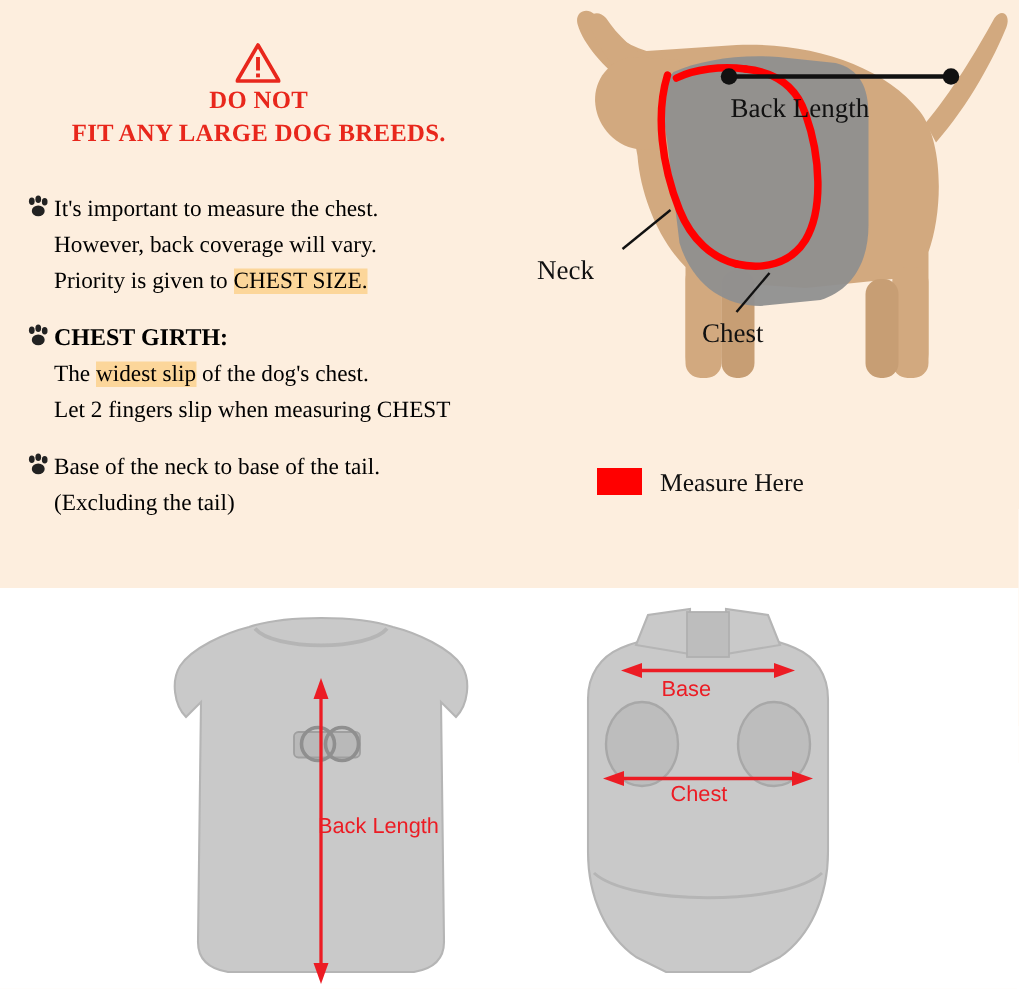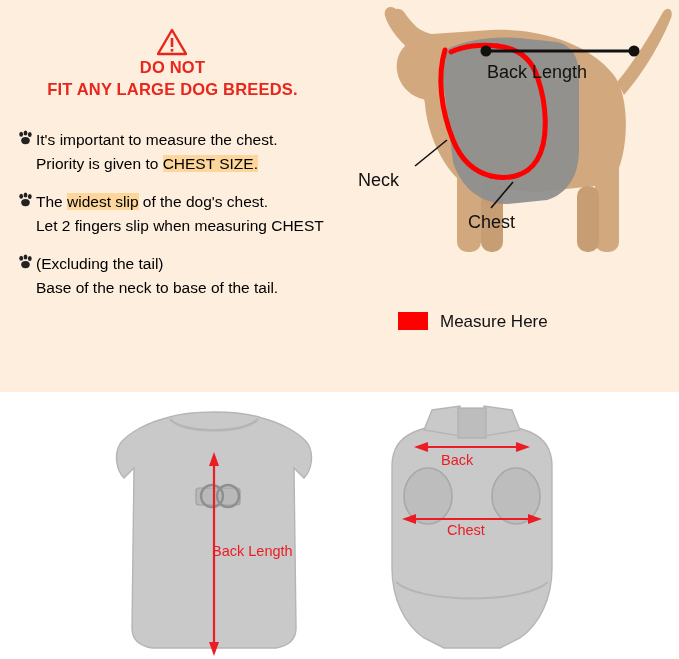--- a/index.html
+++ b/index.html
@@ -15,20 +15,21 @@
     position: relative;
   }
 
   
   .top-panel {
     position: absolute;
     left: 0; top: 0;
     width: 679px;
     height: 484px;
     background: #fdeede;
+    font-family: Liberation Serif, serif;
   }
 
   .left-col {
     position: absolute;
     left: 0; top: 0;
     width: 345px;
     height: 392px;
   }
 
   .warn-icon {
@@ -169,51 +170,53 @@
         <span class="paw">
           <svg width="15" height="15" viewBox="0 0 15 15">
             <ellipse cx="3.2" cy="4.2" rx="1.9" ry="2.5" fill="#222"></ellipse>
             <ellipse cx="7.5" cy="2.9" rx="1.9" ry="2.5" fill="#222"></ellipse>
             <ellipse cx="11.8" cy="4.5" rx="1.9" ry="2.5" fill="#222"></ellipse>
             <ellipse cx="7.5" cy="10.6" rx="4.3" ry="3.6" fill="#222"></ellipse>
           </svg>
         </span>
         <div class="lines">
           <div>It's important to measure the chest.</div>
+          <div>However, back coverage will vary.</div>
           <div><span>Priority is given to </span><span class="hl">CHEST SIZE.</span></div>
         </div>
       </div>
 
       <div class="blk">
         <span class="paw">
           <svg width="15" height="15" viewBox="0 0 15 15">
             <ellipse cx="3.2" cy="4.2" rx="1.9" ry="2.5" fill="#222"></ellipse>
             <ellipse cx="7.5" cy="2.9" rx="1.9" ry="2.5" fill="#222"></ellipse>
             <ellipse cx="11.8" cy="4.5" rx="1.9" ry="2.5" fill="#222"></ellipse>
             <ellipse cx="7.5" cy="10.6" rx="4.3" ry="3.6" fill="#222"></ellipse>
           </svg>
         </span>
         <div class="lines">
+          <div class="hdr">CHEST GIRTH:</div>
           <div><span>The </span><span class="hl">widest slip</span><span> of the dog's chest.</span></div>
           <div>Let 2 fingers slip when measuring CHEST</div>
         </div>
       </div>
 
       <div class="blk">
         <span class="paw">
           <svg width="15" height="15" viewBox="0 0 15 15">
             <ellipse cx="3.2" cy="4.2" rx="1.9" ry="2.5" fill="#222"></ellipse>
             <ellipse cx="7.5" cy="2.9" rx="1.9" ry="2.5" fill="#222"></ellipse>
             <ellipse cx="11.8" cy="4.5" rx="1.9" ry="2.5" fill="#222"></ellipse>
             <ellipse cx="7.5" cy="10.6" rx="4.3" ry="3.6" fill="#222"></ellipse>
           </svg>
         </span>
         <div class="lines">
+          <div>Base of the neck to base of the tail.</div>
           <div>(Excluding the tail)</div>
-          <div>Base of the neck to base of the tail.</div>
         </div>
       </div>
 
     </div>
   </div>
 
   <div class="dog-area">
     <svg width="338" height="300" viewBox="0 0 338 300">
 
       <path d="M283 95 C305 70 322 38 330 18 C333 10 327 5 322 12 C310 34 293 62 276 82 Z" fill="#d2a97f"></path>
@@ -307,15 +310,15 @@
       <polygon points="414,55 428,50 428,60" fill="#ec1c24"></polygon>
       <polygon points="530,55 516,50 516,60" fill="#ec1c24"></polygon>
 
       <line x1="410" y1="127" x2="534" y2="127" stroke="#ec1c24" stroke-width="2.2"></line>
       <polygon points="402,127 416,122 416,132" fill="#ec1c24"></polygon>
       <polygon points="542,127 528,122 528,132" fill="#ec1c24"></polygon>
     </g>
   </svg>
 
   <div class="bot-label" style="left:212px; top:151px;">Back Length</div>
-  <div class="bot-label" style="left:441px; top:60px;">Back</div>
+  <div class="bot-label" style="left:441px; top:60px;">Base</div>
   <div class="bot-label" style="left:447px; top:130px;">Chest</div>
 </div>
 
 </body></html>

